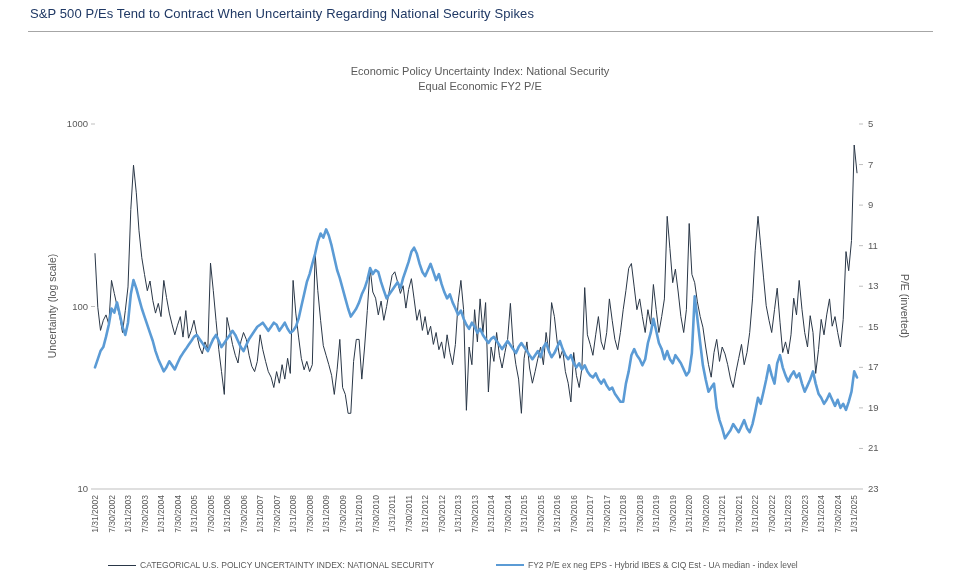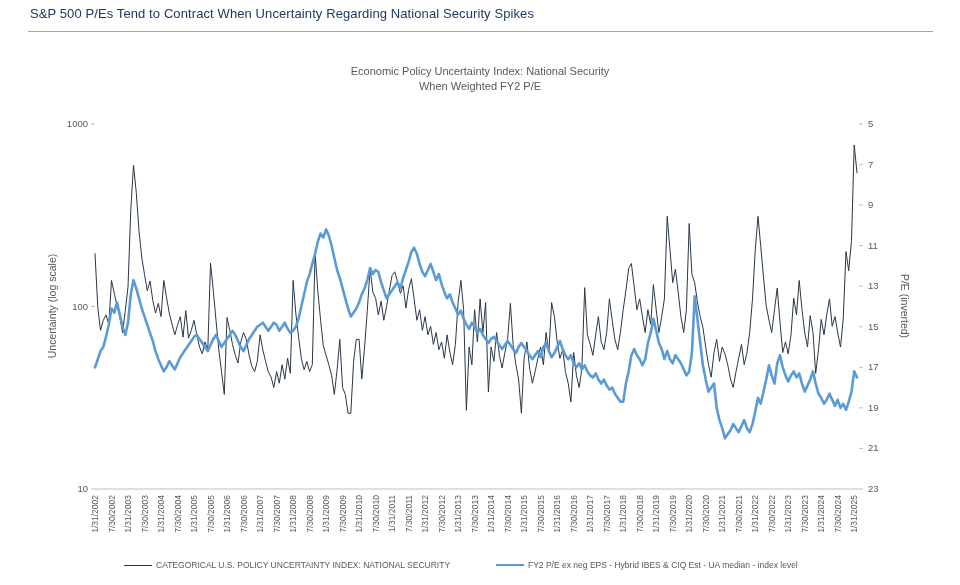--- a/index.html
+++ b/index.html
@@ -8,35 +8,35 @@
               letter-spacing:.1px;}
   .title-rule{position:absolute;left:28px;top:31px;width:905px;height:0;border-top:1.6px solid #A6A6A6;}
   .chart-title{position:absolute;left:0;top:64px;width:960px;text-align:center;color:#595959;
                font-size:11px;line-height:14.5px;}
   .axis-title{position:absolute;color:#595959;font-size:10.5px;white-space:nowrap;}
   .axis-title-left{left:52px;top:306px;transform:translate(-50%,-50%) rotate(-90deg);}
   .axis-title-right{left:905px;top:306px;transform:translate(-50%,-50%) rotate(90deg);}
   svg{position:absolute;left:0;top:0;}
   .legend{position:absolute;left:0;top:560px;width:960px;height:16px;font-size:8.5px;color:#595959;}
   .legend-entry{position:absolute;display:flex;align-items:center;white-space:nowrap;}
-  .legend-entry-1{left:124px;justify-content:flex-end;}
+  .legend-entry-1{left:108px;justify-content:flex-end;}
   .legend-entry-2{left:496px;}
   .swatch{display:inline-block;width:28px;margin-right:4px;}
   .swatch-1{height:0;border-top:1.4px solid #2A3747;}
   .swatch-2{height:0;border-top:2.6px solid #5B9BD5;}
 </style>
 </head>
 <body>
 
 <div class="page-title">S&amp;P 500 P/Es Tend to Contract When Uncertainty Regarding National Security Spikes</div>
 <div class="title-rule"></div>
 
 <div class="chart-title">
   <div>Economic Policy Uncertainty Index: National Security</div>
-  <div>When Weighted FY2 P/E</div>
+  <div>Equal Economic FY2 P/E</div>
 </div>
 
 <svg id="plot" width="960" height="585" viewBox="0 0 960 585">
     <line x1="95" y1="489" x2="859" y2="489" stroke="#BFBFBF" stroke-width="1"></line>
     <line x1="91" y1="124" x2="95" y2="124" stroke="#BFBFBF" stroke-width="1"></line>
     <text x="88" y="127" text-anchor="end" font-size="9.5" fill="#595959">1000</text>
     <line x1="91" y1="306.5" x2="95" y2="306.5" stroke="#BFBFBF" stroke-width="1"></line>
     <text x="88" y="309.5" text-anchor="end" font-size="9.5" fill="#595959">100</text>
     <line x1="91" y1="489" x2="95" y2="489" stroke="#BFBFBF" stroke-width="1"></line>
     <text x="88" y="492" text-anchor="end" font-size="9.5" fill="#595959">10</text>

